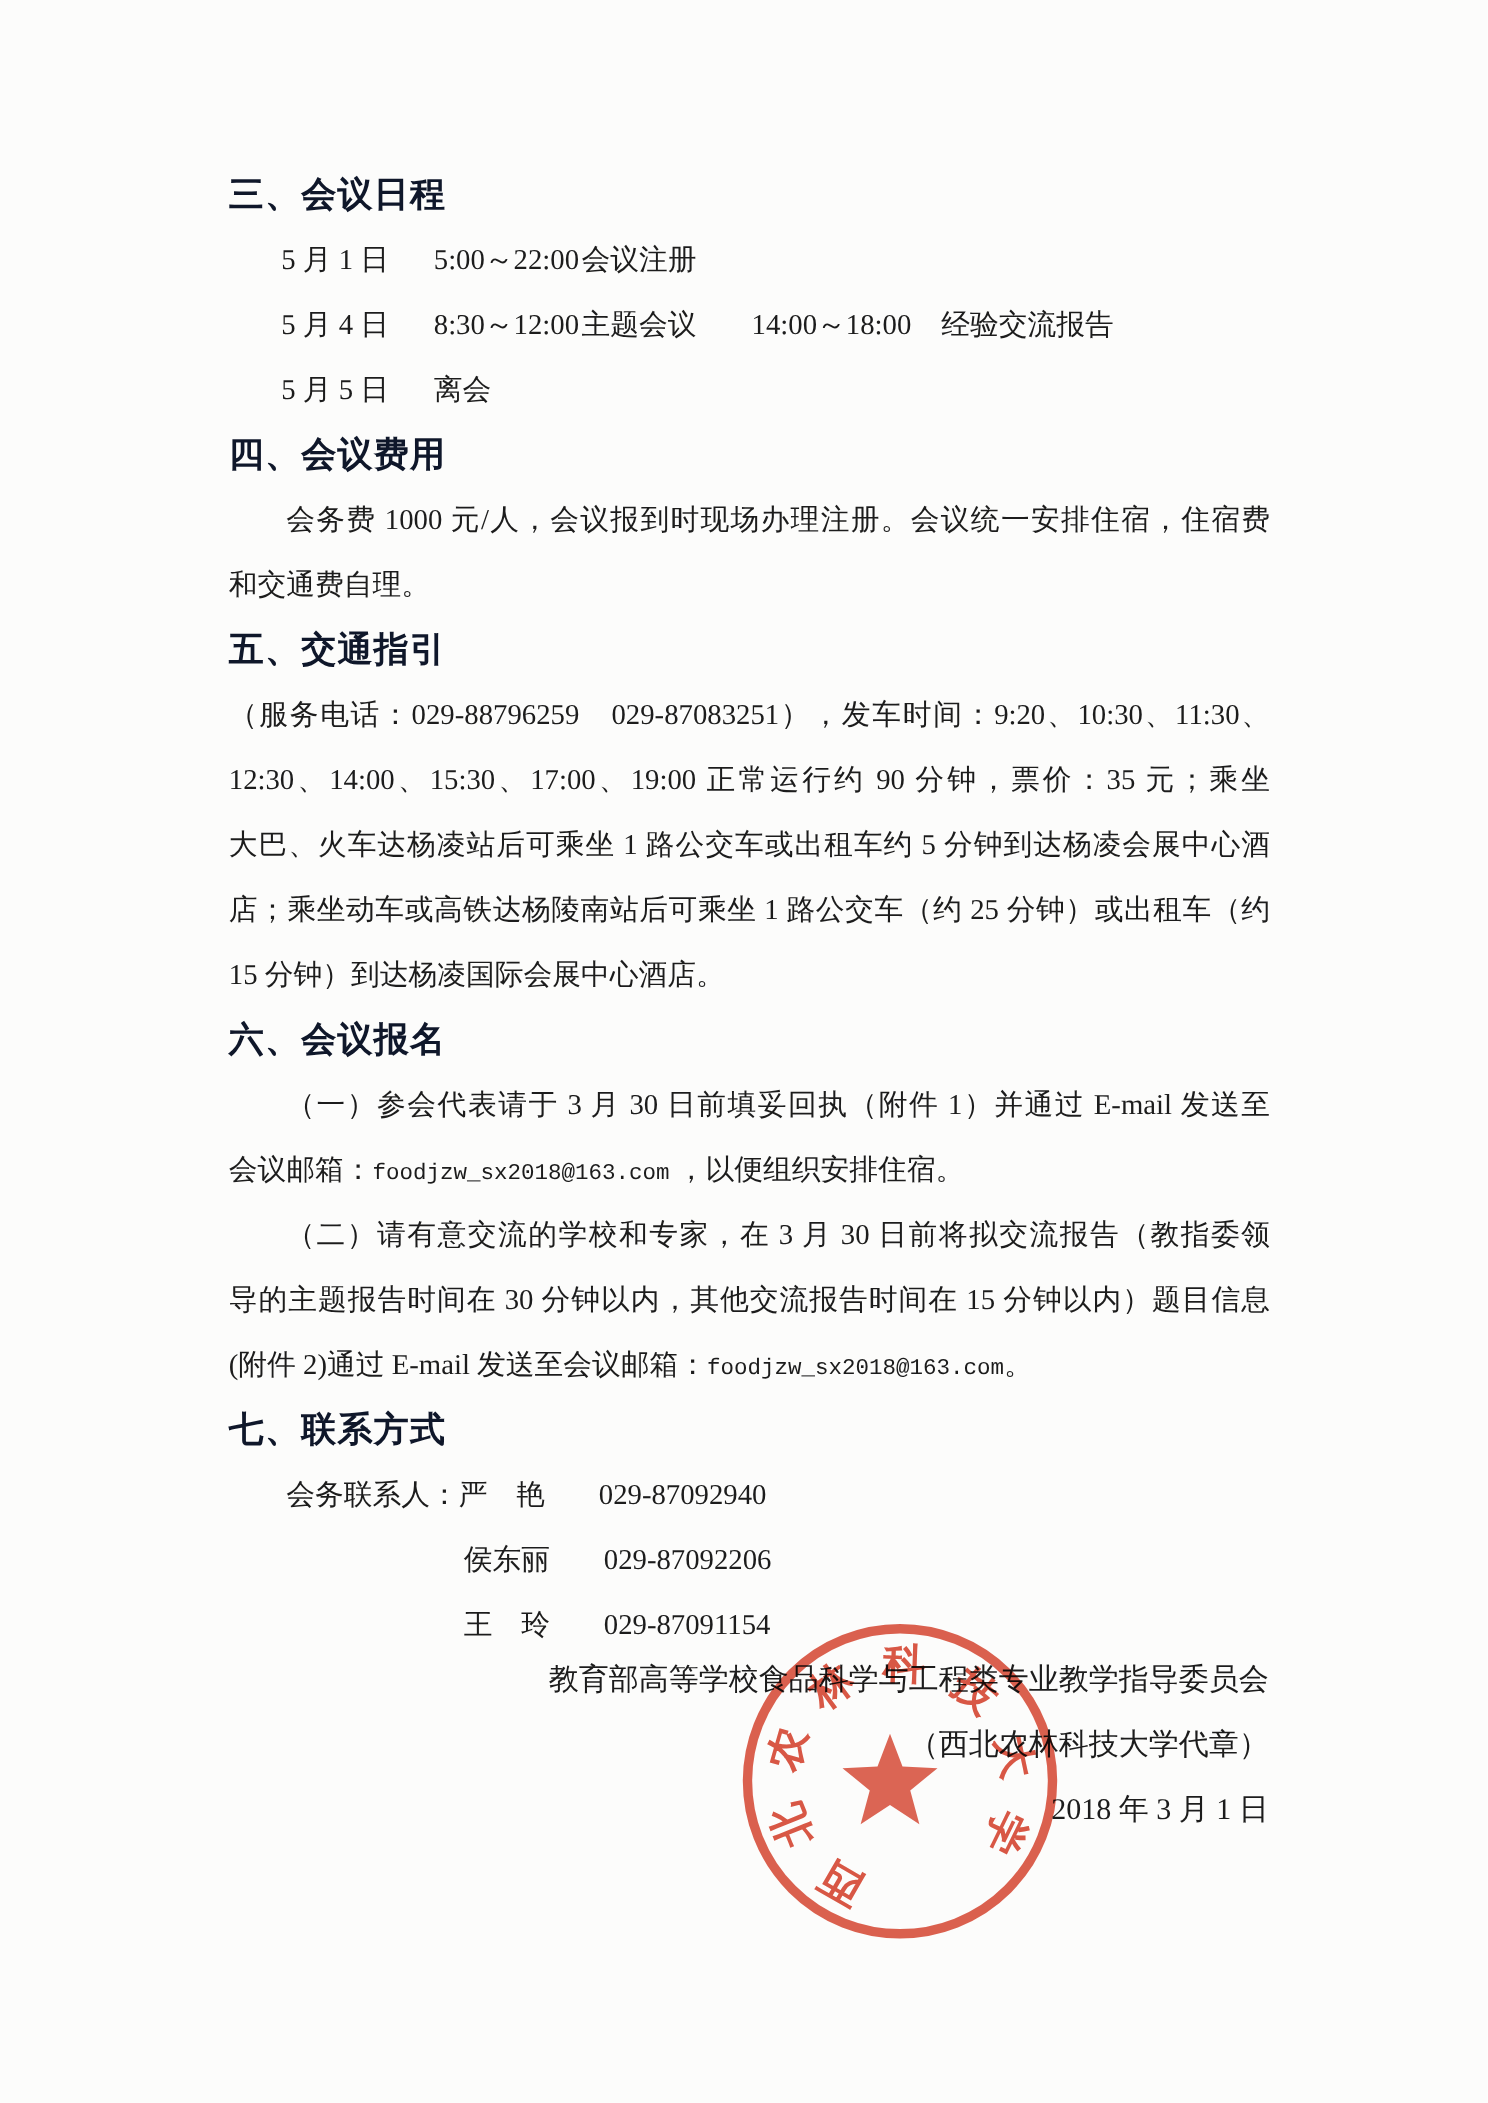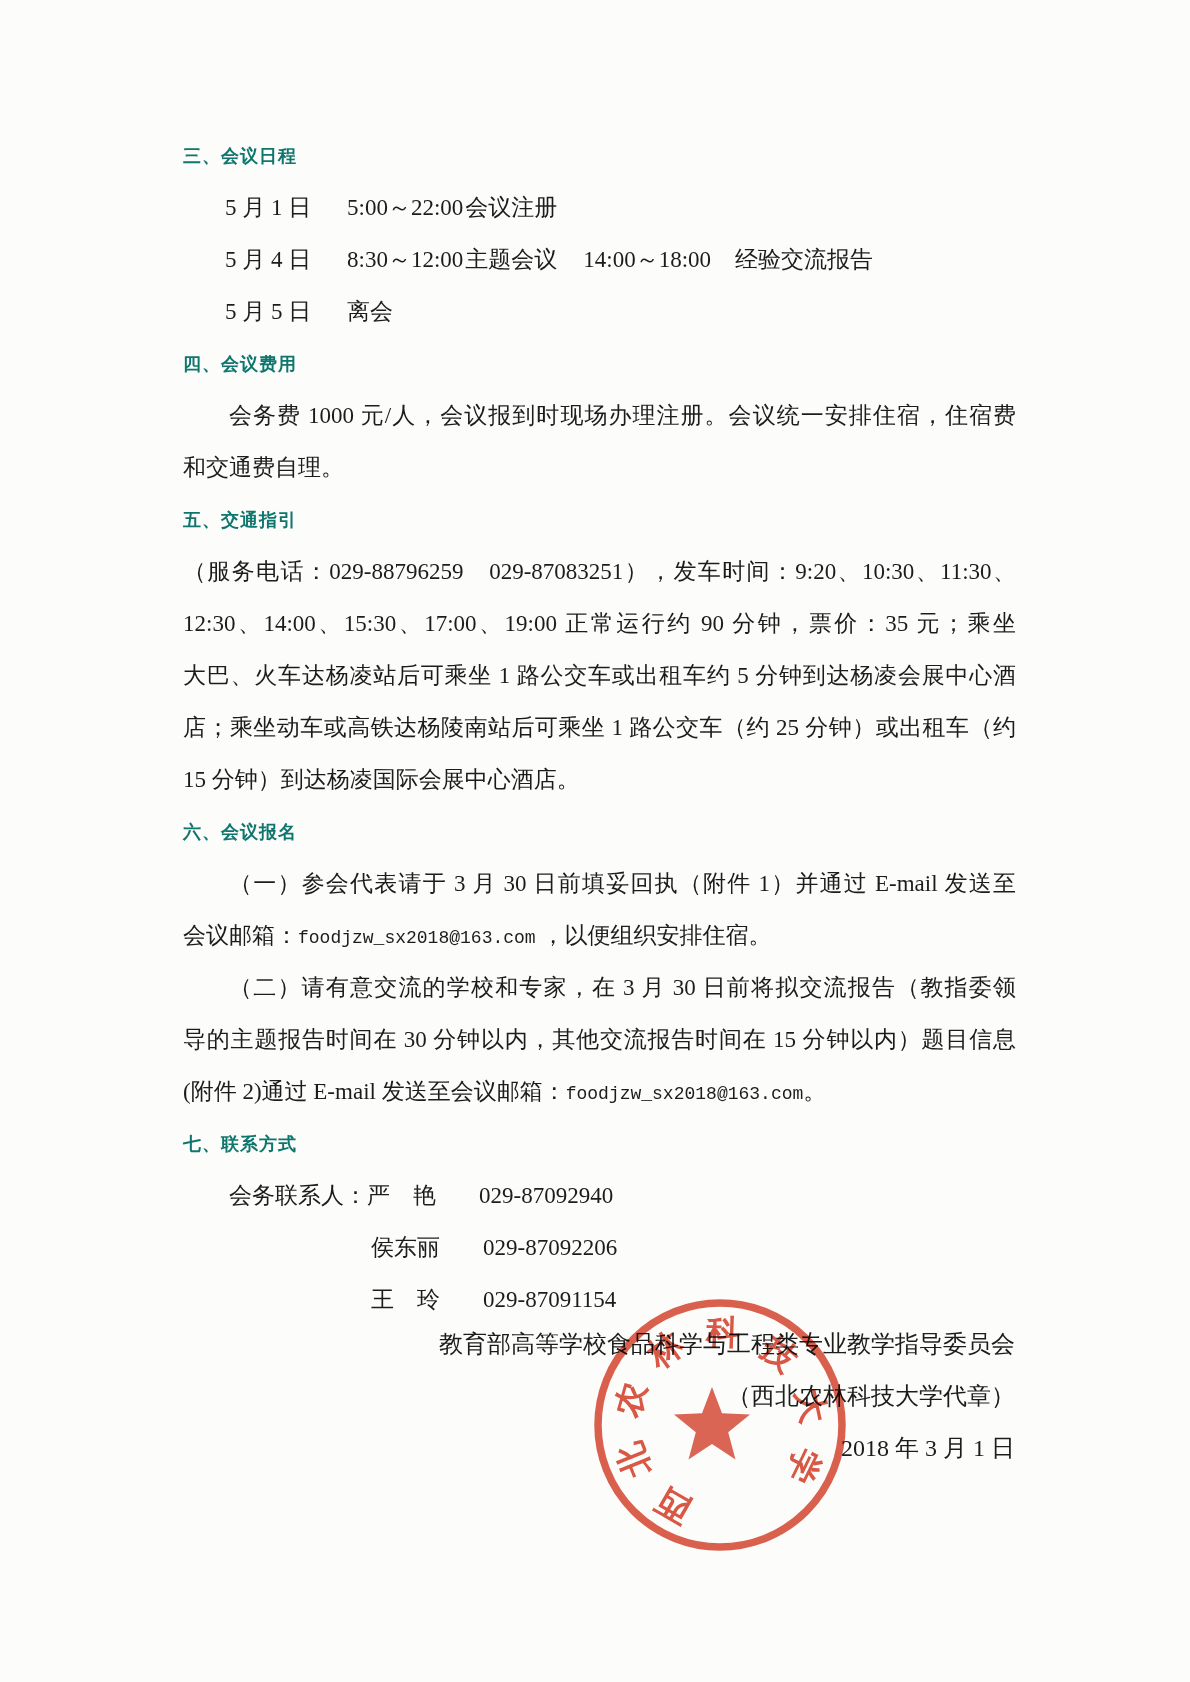--- a/index.html
+++ b/index.html
@@ -18,28 +18,28 @@
     height:52px;line-height:52px;font-size:23px;
     white-space:nowrap;
   }
   .fill{
     white-space:normal;
     text-align:justify;
     text-align-last:justify;
   }
   .heading{
     font-family:"Liberation Sans","DejaVu Sans",sans-serif;
-    font-weight:bold;font-size:18px;letter-spacing:1px;color:#0f766e;
+    font-weight:bold;font-size:28px;letter-spacing:1px;color:#0f172a;
   }
   .indent{text-indent:46px;}
   
   .sch{padding-left:42px;}
   .sch-date{display:inline-block;width:122px;}
   .sch-event{margin-left:2px;}
-  .sch-time2{margin-left:26px;}
+  .sch-time2{margin-left:44px;}
   .sch-event2{margin-left:24px;}
   
   .contact-first{padding-left:46px;font-family:Liberation Serif, serif;}
   .contact-cont{padding-left:188px;}
   .contact-label{display:inline-block;}
   .contact-name{display:inline-block;width:112px;}
   .contact-phone{display:inline-block;}
   .mono{font-family:"Liberation Mono","DejaVu Sans Mono",monospace;font-size:18px;}
   
   .sig-wrap{margin-top:-8px;margin-left:220px;width:612px;text-align:right;}

